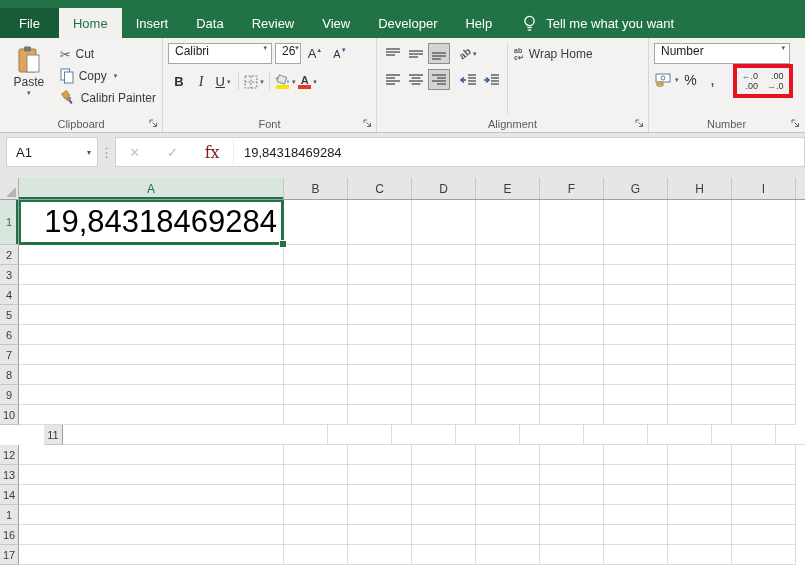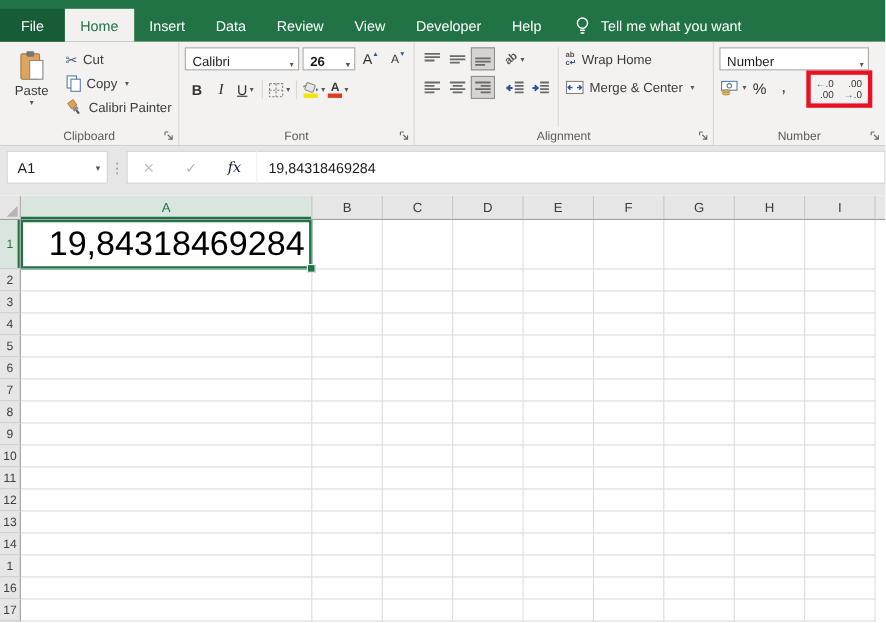--- a/index.html
+++ b/index.html
@@ -16,21 +16,21 @@
   
   .ribbon { height:95px; background:#f3f2f1; display:flex; border-bottom:1px solid #c8c6c4; }
   .rgroup { display:flex; flex-direction:column; border-right:1px solid #d8d6d3; }
   .g-body { flex:1; display:flex; padding:5px 3px 0 5px; }
   .g-label { height:17px; display:flex; align-items:center; justify-content:center; font-size:11px; color:#5d5b58; position:relative; }
   .launcher { position:absolute; right:3px; bottom:3px; width:11px; height:11px; }
   .car { font-size:7px; color:#555; margin-left:2px; }
   .blue { color:#2b579a; }
   .tbtn { min-width:22px; height:21px; display:flex; align-items:center; justify-content:center; border:1px solid transparent; font-size:13px; }
   .tbtn.selected { background:#d6d4d2; border-color:#8f8d8b; }
-  .combo { background:#fff; border:1px solid #a9a7a5; height:21px; display:flex; align-items:flex-end; font-size:12px; color:#1c1c1c; padding:0 4px 0 6px; }
+  .combo { background:#fff; border:1px solid #a9a7a5; height:21px; display:flex; align-items:flex-start; font-size:12px; color:#1c1c1c; padding:0 4px 0 6px; }
   .combo .car { margin-left:auto; }
   .vline { width:1px; background:#d8d6d3; margin:2px 4px; align-self:stretch; }
 
   
   .grp-clipboard { width:163px; }
   .paste-btn { width:48px; display:flex; flex-direction:column; align-items:center; font-size:12px; color:#3b3b3b; padding-top:2px; }
   .paste-btn .car { margin:0; }
   .clip-col { display:flex; flex-direction:column; margin-left:4px; }
   .sbtn { height:22px; display:flex; align-items:center; gap:5px; font-size:12px; color:#3b3b3b; padding:0 3px; white-space:nowrap; }
   .cut-ic { color:#4a5e78; font-size:13px; }
@@ -71,21 +71,21 @@
   .decbtn.right .l1 { align-self:flex-end; }
 
   
   .frow { height:45px; background:#e6e6e6; display:flex; align-items:center; padding:0 0 7px 6px; }
   .namebox { width:92px; height:30px; background:#fff; border:1px solid #d2d0ce; display:flex; align-items:center; font-size:13px; color:#1c1c1c; padding:0 6px 0 9px; }
   .namebox .car { margin-left:auto; font-size:8px; }
   .dots { width:17px; text-align:center; color:#8f8f8f; font-size:13px; }
   .fxpanel { height:30px; width:118px; background:#fff; border:1px solid #d2d0ce; border-right:none; display:flex; align-items:center; justify-content:space-around; }
   .fx-x { color:#c3c2c1; font-size:13px; }
   .fx-ck { color:#b5b4b3; font-size:13px; }
-  .fx-fx { color:#0f172a; font-style:italic; font-family:"DejaVu Serif",serif; font-size:13px; }
+  .fx-fx { color:#7f1d1d; font-family:"DejaVu Serif",serif; font-size:16px; }
   .ffield { flex:1; height:30px; background:#fff; border:1px solid #d2d0ce; border-left:1px solid #eeeeee; display:flex; align-items:center; font-size:13px; color:#1c1c1c; padding-left:10px; }
 
   
   .sheet { height:388px; background:#fff; overflow:hidden; }
   .hdr-row { display:flex; height:22px; background:#e6e6e6; border-bottom:1px solid #9f9f9f; }
   .corner { width:19px; position:relative; border-right:1px solid #acacac; flex:none; }
   .corner::after { content:""; position:absolute; right:2px; bottom:2px; border-left:10px solid transparent; border-bottom:10px solid #b5b5b5; }
   .colh { display:flex; align-items:center; justify-content:center; font-size:12px; color:#3c3c3c; border-right:1px solid #c6c6c6; flex:none; }
   .colh.sel { background:#d9e6de; color:#217346; box-shadow:inset 0 -2px 0 #217346; }
   .hdr-fill { flex:1; }
@@ -166,21 +166,21 @@
     </div>
   </div>
 
   <div class="rgroup grp-font">
     <div class="g-body">
       <div class="fr1">
         <div class="combo" style="width:104px;">
           <span>Calibri</span>
           <span class="car">▾</span>
         </div>
-        <div class="combo" style="width:48px;font-weight:bold;">
+        <div class="combo" style="width:26px;">
           <span>26</span>
           <span class="car">▾</span>
         </div>
         <div class="tbtn grow">
           <span>A</span>
             <sup class="blue">▲</sup>
         </div>
         <div class="tbtn grow">
           <span style="font-size:11px">A</span>
             <sup class="blue">▼</sup>
@@ -316,29 +316,20 @@
         </div>
       </div>
       <div class="al-right">
         <div class="lbl-btn">
           <span class="wrap-ic">
             <i style="font-style:normal">ab</i>
             <i style="font-style:normal"><span>c</span><span class="blue">↵</span></i>
           </span>
           <span>Wrap Home</span>
         </div>
-        <div class="lbl-btn">
-          <svg width="17" height="13" viewBox="0 0 17 13">
-            <rect x="1" y="1" width="15" height="11" fill="#fff" stroke="#7f7f7f" stroke-width="1"></rect>
-            <path d="M2.5,6.5 h4 M4.5,4.5 L2.5,6.5 L4.5,8.5" fill="none" stroke="#2b579a" stroke-width="1.3"></path>
-            <path d="M10.5,6.5 h4 M12.5,4.5 L14.5,6.5 L12.5,8.5" fill="none" stroke="#2b579a" stroke-width="1.3"></path>
-          </svg>
-          <span>Merge &amp; Center</span>
-          <span class="car">▾</span>
-        </div>
       </div>
     </div>
     <div class="g-label">
       <span>Alignment</span>
       <svg class="launcher" viewBox="0 0 11 11">
         <path d="M2,2 h3 M2,2 v3" stroke="#666" stroke-width="1" fill="none"></path>
         <path d="M4.5,4.5 L8.5,8.5 M8.5,5 v3.5 h-3.5" stroke="#666" stroke-width="1" fill="none"></path>
       </svg>
     </div>
   </div>
@@ -531,21 +522,21 @@
         <div class="cell" style="width: 265px;"></div>
         <div class="cell" style="width: 64px;"></div>
         <div class="cell" style="width: 64px;"></div>
         <div class="cell" style="width: 64px;"></div>
         <div class="cell" style="width: 64px;"></div>
         <div class="cell" style="width: 64px;"></div>
         <div class="cell" style="width: 64px;"></div>
         <div class="cell" style="width: 64px;"></div>
         <div class="cell" style="width: 64px;"></div>
       </div>
-      <div class="srow" style="height: 20px;">
+      <div class="srow" style="height: 20px; padding-left: 44px;">
         <div class="rowh">11</div>
         <div class="cell" style="width: 265px;"></div>
         <div class="cell" style="width: 64px;"></div>
         <div class="cell" style="width: 64px;"></div>
         <div class="cell" style="width: 64px;"></div>
         <div class="cell" style="width: 64px;"></div>
         <div class="cell" style="width: 64px;"></div>
         <div class="cell" style="width: 64px;"></div>
         <div class="cell" style="width: 64px;"></div>
         <div class="cell" style="width: 64px;"></div>

